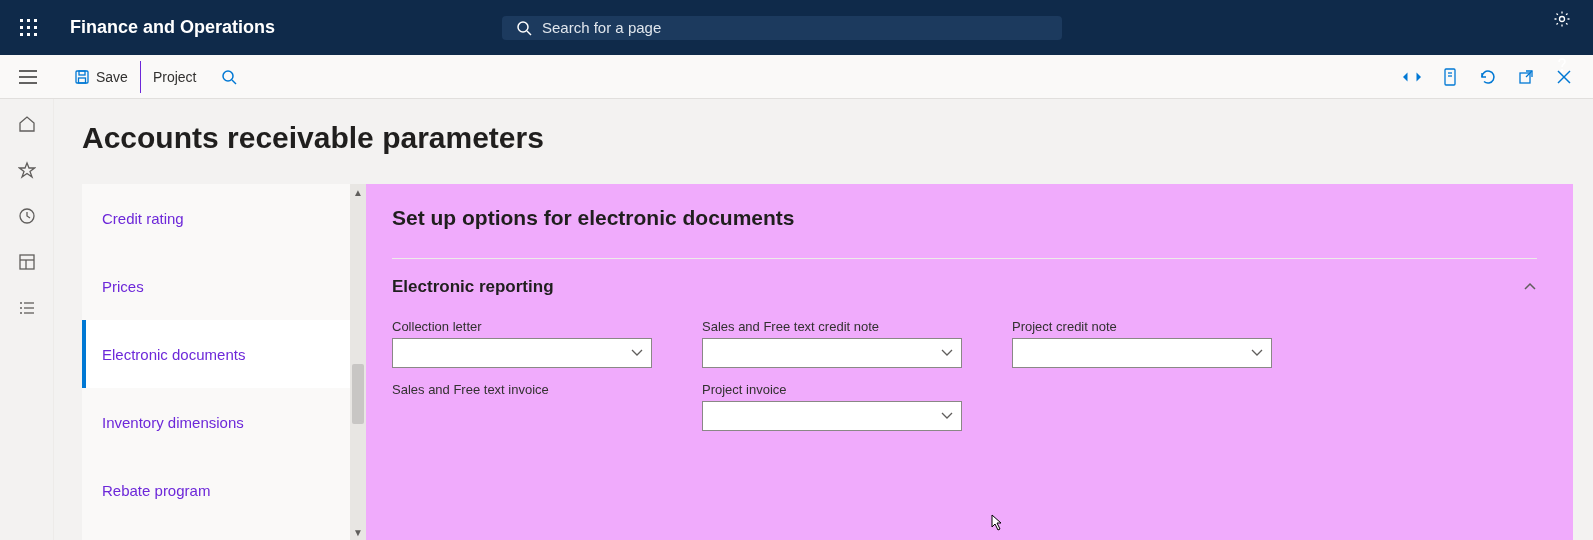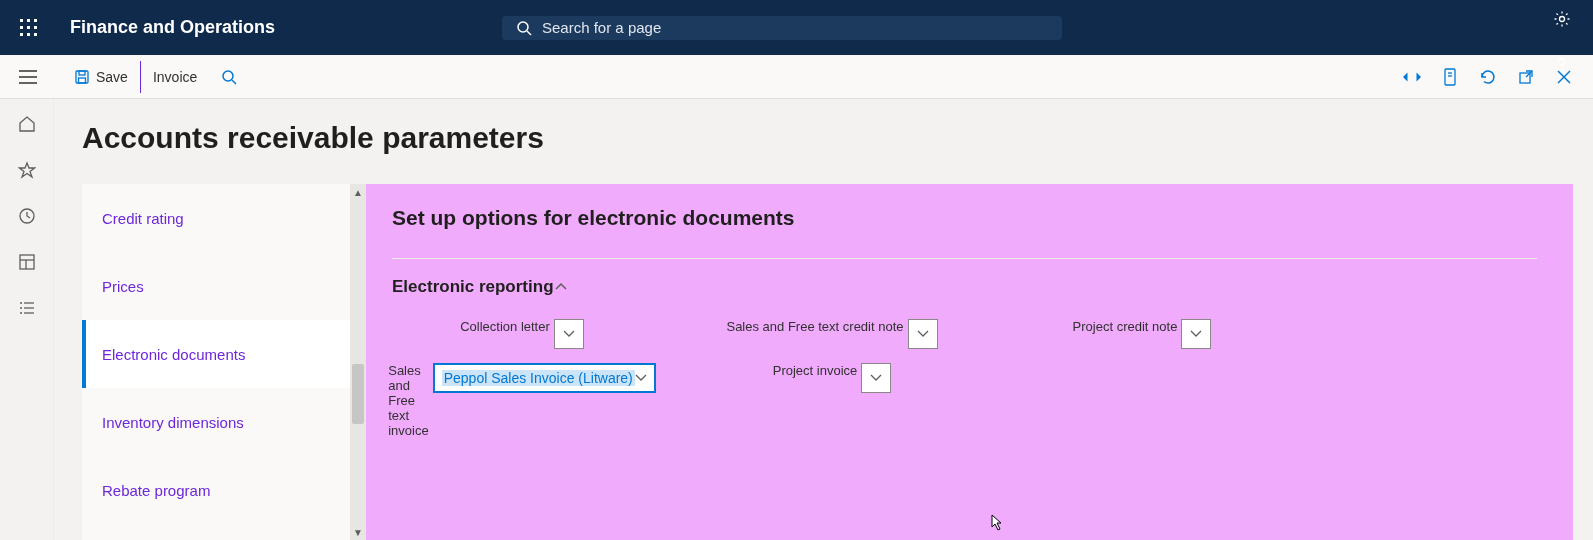--- a/index.html
+++ b/index.html
@@ -149,34 +149,34 @@
     background: #f0abfc;
     padding: 22px 36px 0 26px;
     position: relative;
   }
   .section-title {
     font-size: 21px; font-weight: 600; color:#201f1e;
     padding-bottom: 28px;
     border-bottom: 1px solid #edebe9;
   }
   .subsection {
-    display:flex; justify-content:flex-start; align-items:center;
+    display:flex; justify-content:space-between; align-items:center;
     padding: 18px 0 8px 0;
   }
   .subsection-title { font-size: 17px; font-weight:600; color:#201f1e; }
   .collapse-caret { cursor:pointer; color:#605e5c; }
 
   .form-grid {
     display: grid;
     grid-template-columns: repeat(3, 260px);
     column-gap: 50px;
     row-gap: 14px;
     padding-top: 14px;
   }
-  .field { display:flex; flex-direction:row; gap:4px;justify-content:center; }
+  .field { display:flex; flex-direction:column; gap:4px; }
   .field label { font-size: 13px; color:#323130; }
   .combo {
     height: 30px;
     border: 1px solid #8a8886;
     background: #fff;
     display:flex; align-items:center;
     padding: 0 8px;
     cursor: pointer;
     position:relative;
   }
@@ -261,21 +261,21 @@
       <span>
         <svg width="16" height="16" viewBox="0 0 16 16" fill="none" stroke="#0078d4" stroke-width="1.3">
             <rect x="2" y="2" width="12" height="12" rx="1"></rect>
             <rect x="5" y="2" width="6" height="4"></rect>
             <rect x="4.5" y="9" width="7" height="5"></rect>
           </svg>
       </span>
       <span>Save</span>
     </div>
     <div class="action-btn last">
-      <span>Invoice</span>
+      <span>Project</span>
     </div>
     <div class="action-search">
       <svg width="16" height="16" viewBox="0 0 16 16" fill="none" stroke="#0078d4" stroke-width="1.5">
           <circle cx="7" cy="7" r="5"></circle>
           <line x1="11" y1="11" x2="15" y2="15"></line>
         </svg>
     </div>
   </div>
   <div class="actionbar-right">
     <span class="ic">
@@ -418,28 +418,20 @@
             <span class="chev">
               <svg width="12" height="8" viewBox="0 0 12 8" fill="none" stroke="#605e5c" stroke-width="1.3">
                   <polyline points="1,1 6,6 11,1"></polyline>
                 </svg>
             </span>
           </div>
         </div>
 
         <div class="field">
           <label>Sales and Free text invoice</label>
-          <div class="combo focused">
-            <span class="value">Peppol Sales Invoice (Litware)</span>
-            <span class="chev">
-              <svg width="12" height="8" viewBox="0 0 12 8" fill="none" stroke="#605e5c" stroke-width="1.3">
-                  <polyline points="1,1 6,6 11,1"></polyline>
-                </svg>
-            </span>
-          </div>
         </div>
         <div class="field">
           <label>Project invoice</label>
           <div class="combo">
             <span class="value"></span>
             <span class="chev">
               <svg width="12" height="8" viewBox="0 0 12 8" fill="none" stroke="#605e5c" stroke-width="1.3">
                   <polyline points="1,1 6,6 11,1"></polyline>
                 </svg>
             </span>

